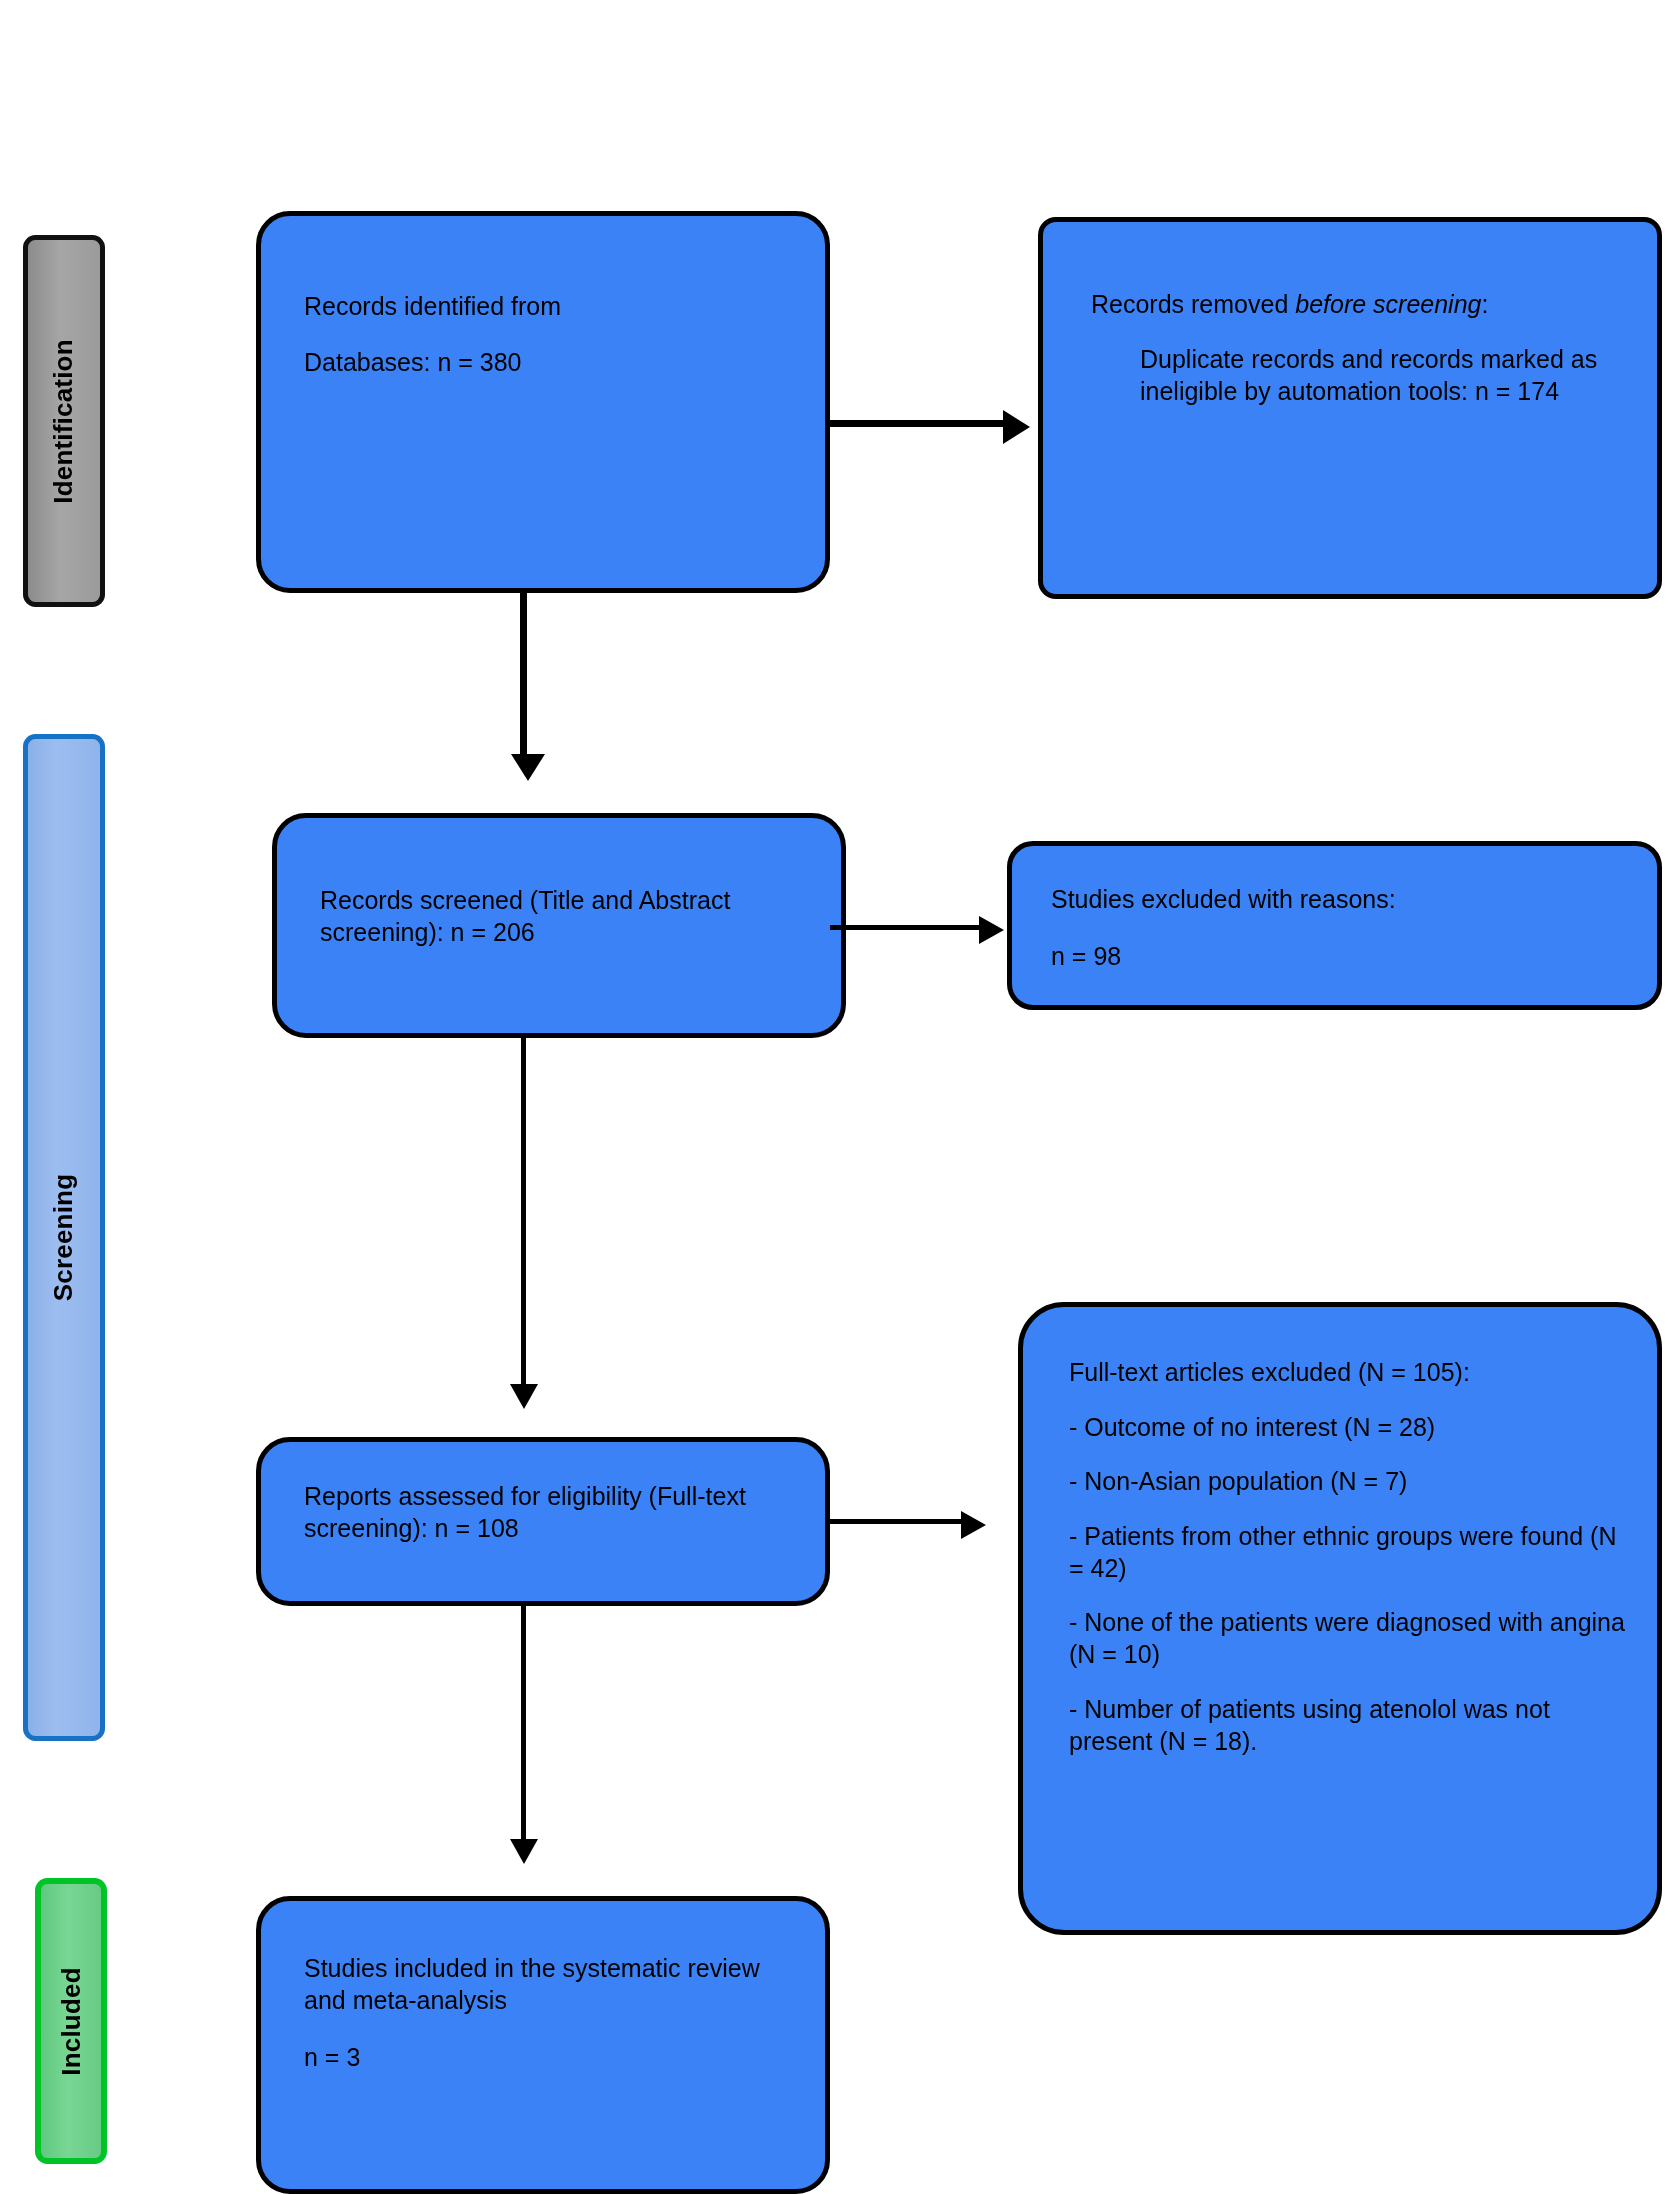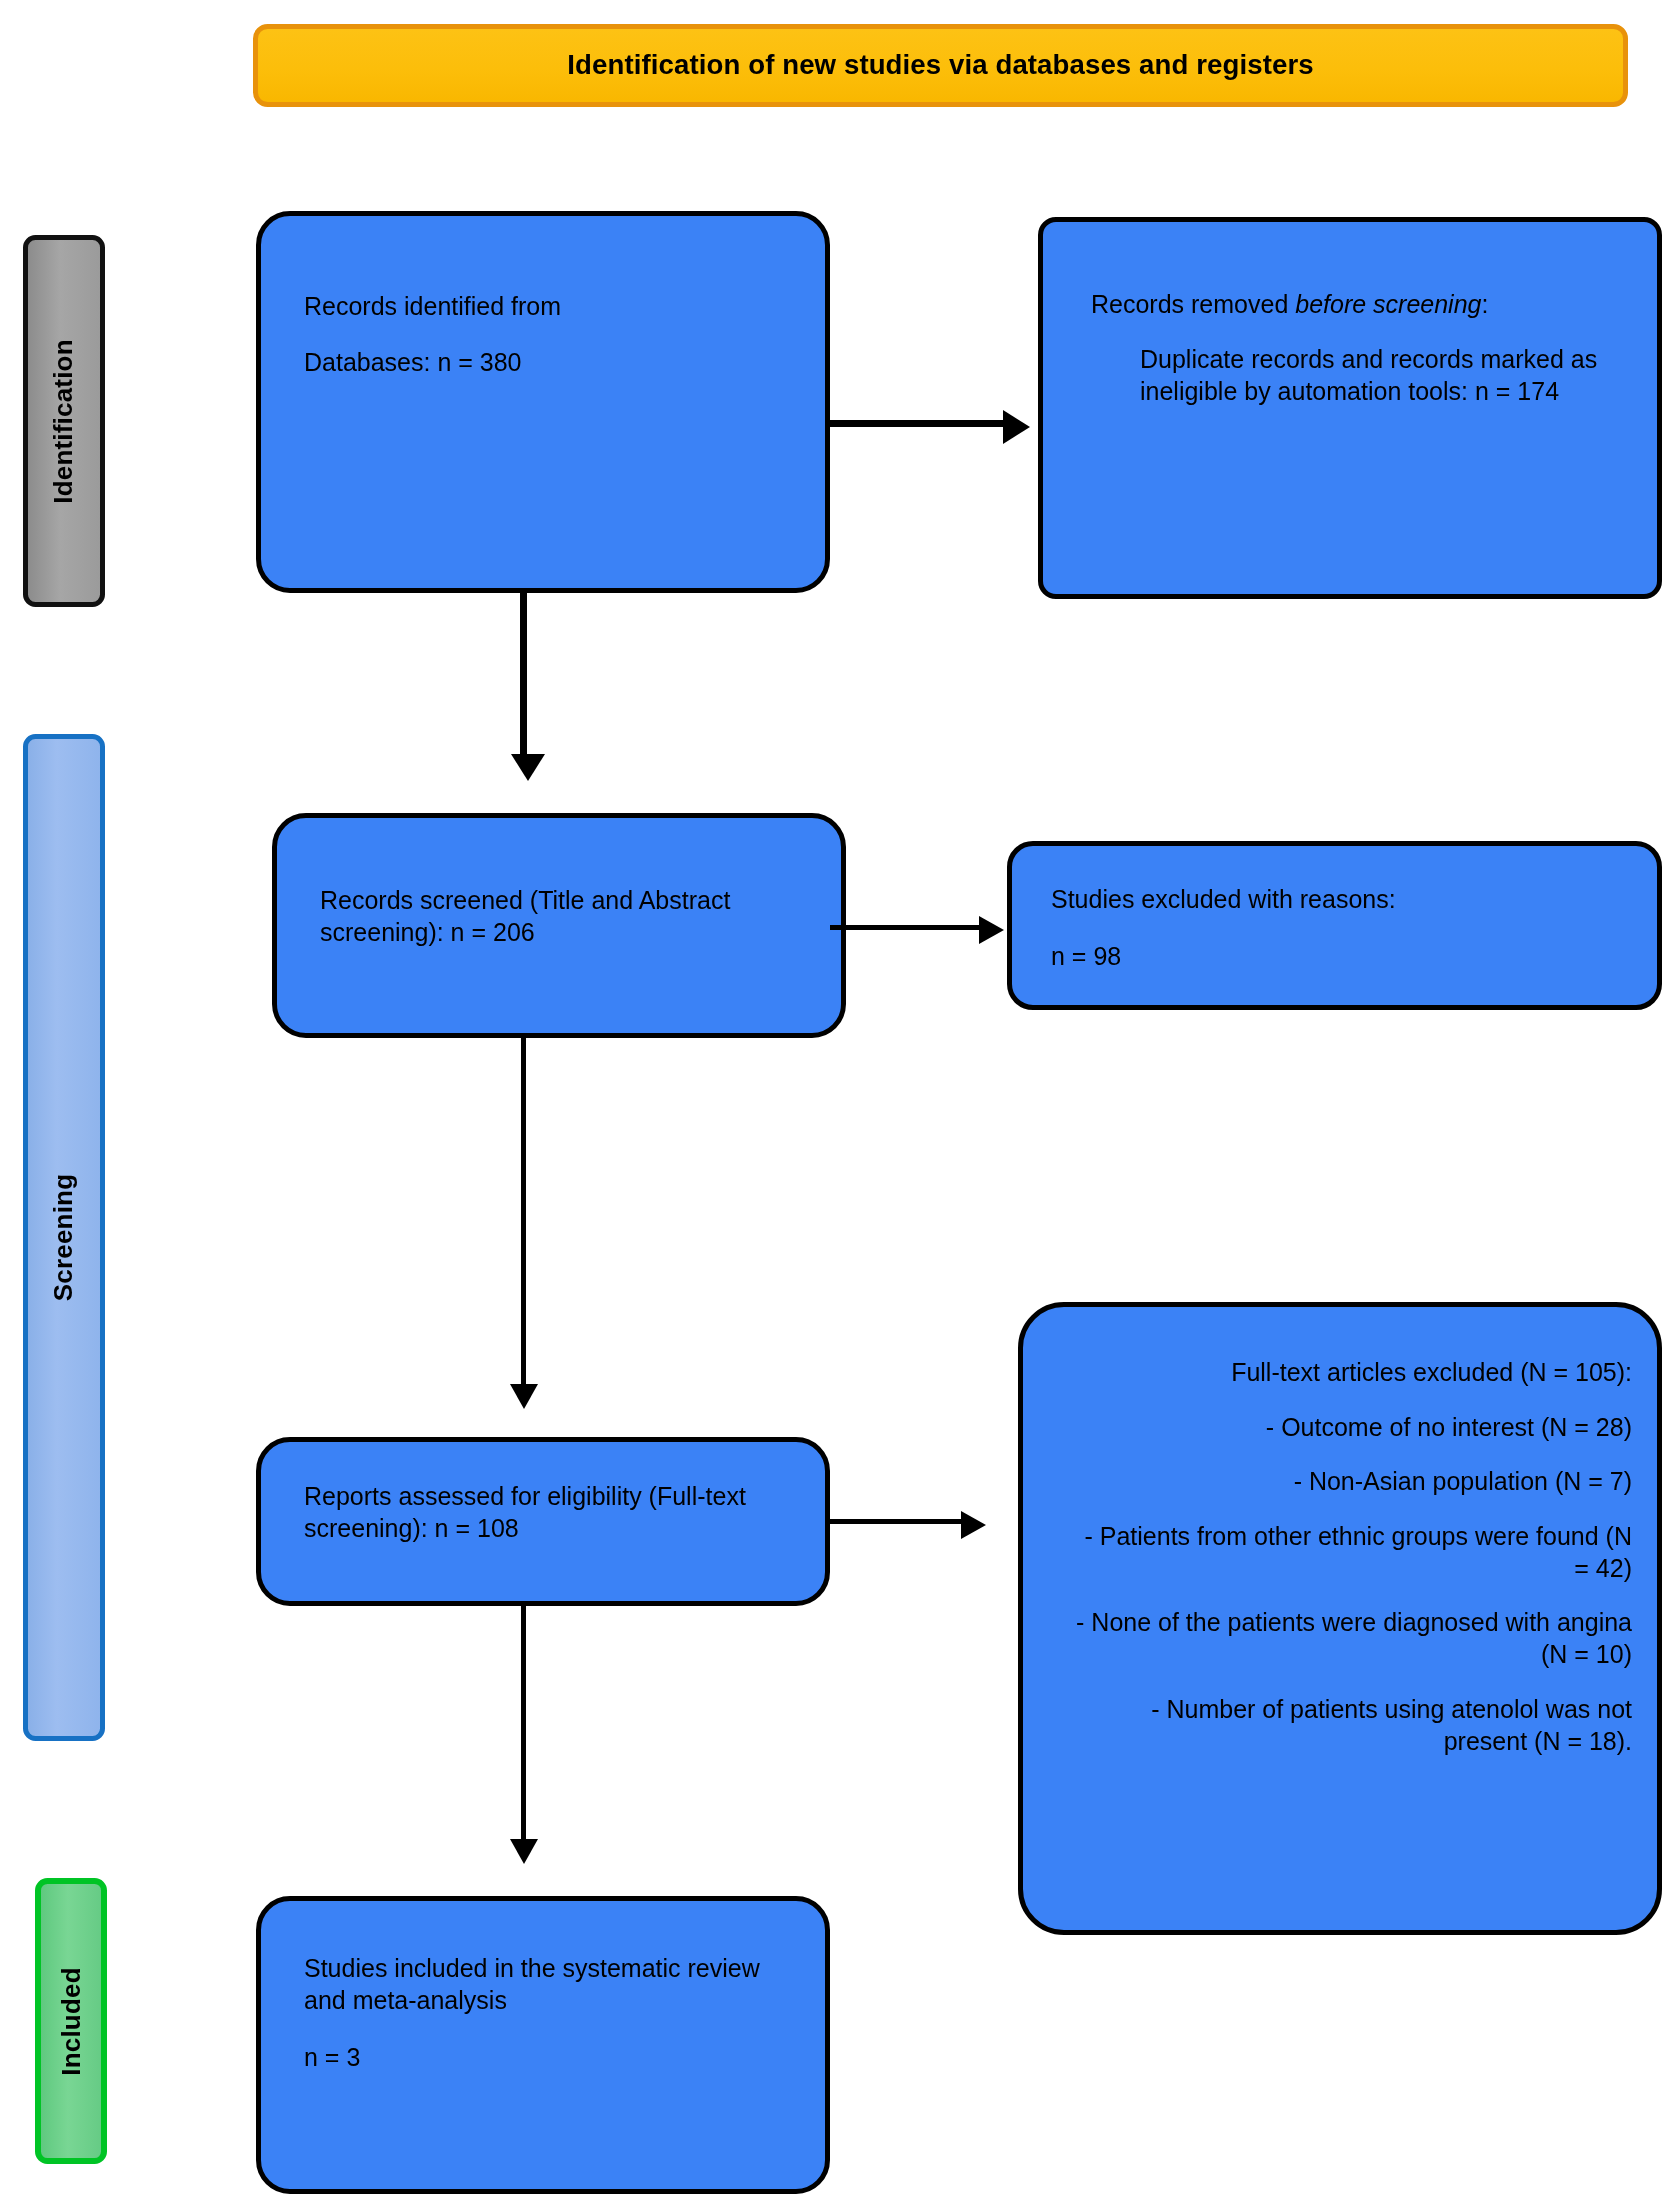--- a/index.html
+++ b/index.html
@@ -127,21 +127,21 @@
 
   #box-excluded        { left: 1007px; top: 841px; width: 655px; height: 169px; border-radius: 26px; }
   #box-excluded .fbox-inner { top: 37px; left: 39px; }
   #box-excluded p { margin-bottom: 25px; }
 
   #box-assessed        { left: 256px;  top: 1437px; width: 574px; height: 169px; }
   #box-assessed .fbox-inner { top: 38px; }
   #box-assessed p { margin-bottom: 0; }
 
   #box-fulltext        { left: 1018px; top: 1302px; width: 644px; height: 633px; border-radius: 46px; }
-  #box-fulltext .fbox-inner { top: 49px; left: 46px; right: 25px; text-align: right; }
+  #box-fulltext .fbox-inner { top: 49px; left: 46px; right: 25px; }
   #box-fulltext p { margin-bottom: 22.5px; }
 
   #box-included        { left: 256px;  top: 1896px; width: 574px; height: 298px; }
   #box-included .fbox-inner { top: 51px; }
   #box-included p { margin-bottom: 25px; }
 
   
   .conn {
     position: absolute;
     background: #000000;
@@ -192,23 +192,20 @@
   #c5-h  { left: 830px; top: 1519px; width: 133px; }
   #c5-ar { left: 961px; top: 1511px; }
   #c6-v  { left: 521px;  top: 1606px; height: 236px; }
   #c6-ar { left: 510px;  top: 1839px; }
 </style>
 </head>
 <body>
 
 <div id="canvas">
 
-  <div class="banner">
-    <div class="banner-text">Identification of new studies via databases and registers</div>
-  </div>
 
   <div class="stage-bar stage-identification">
     <span class="stage-label">Identification</span>
   </div>
   <div class="stage-bar stage-screening">
     <span class="stage-label">Screening</span>
   </div>
   <div class="stage-bar stage-included">
     <span class="stage-label">Included</span>
   </div>

